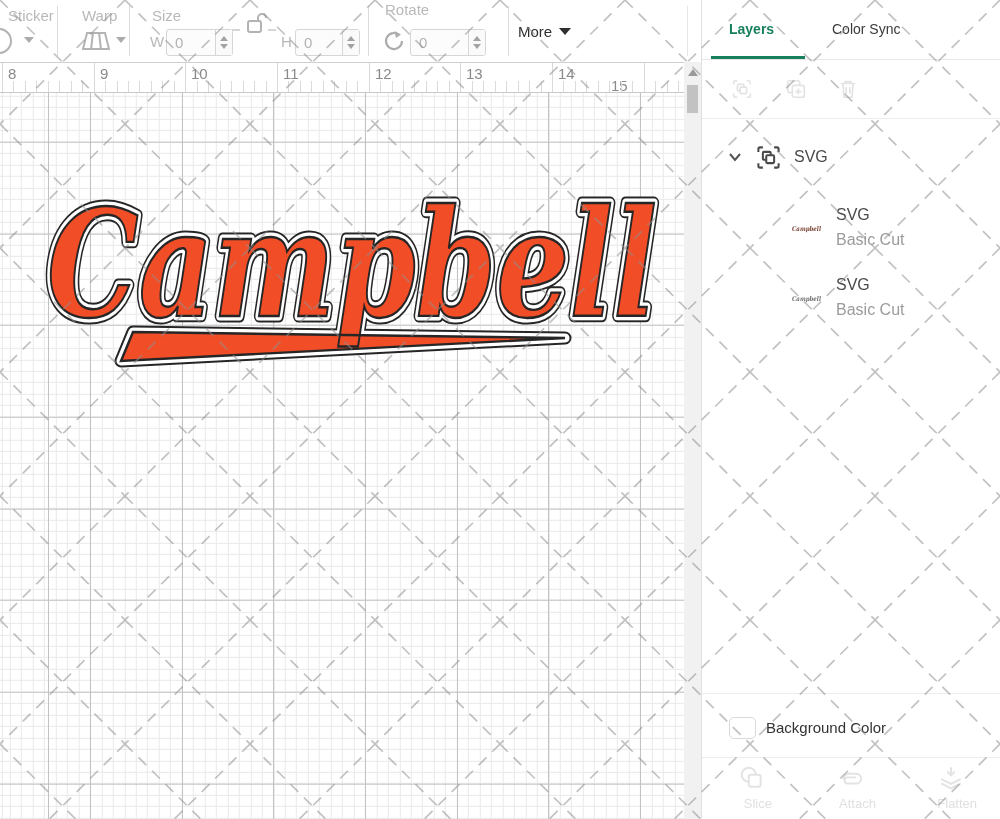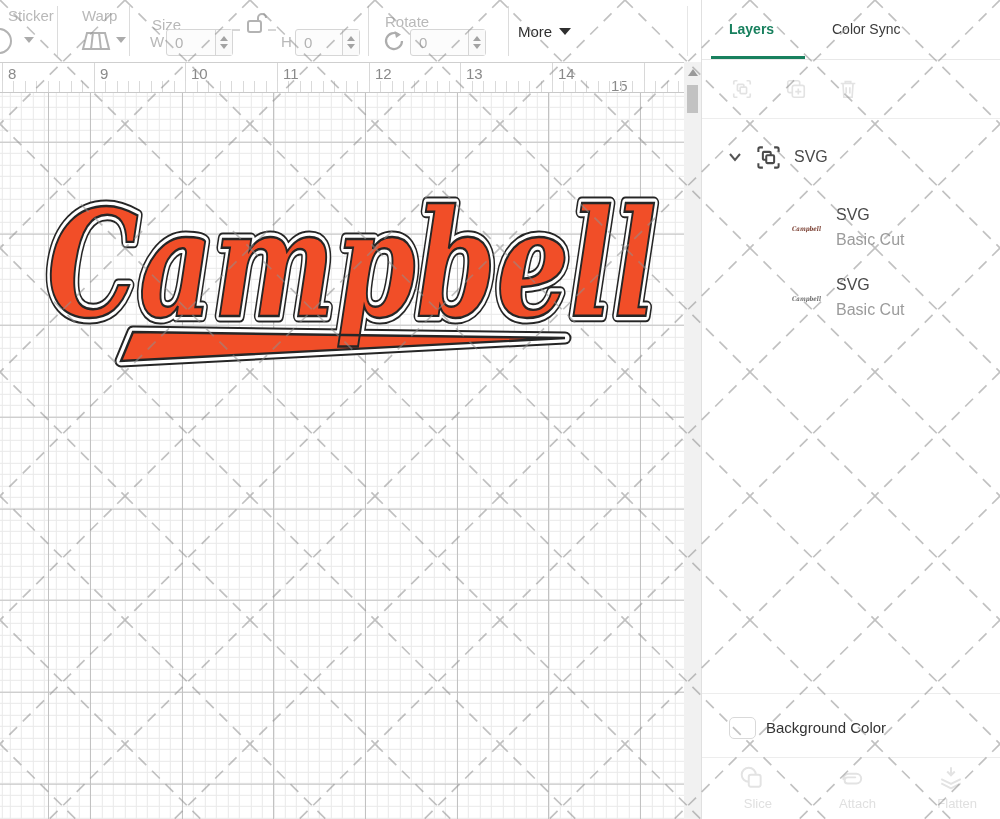--- a/index.html
+++ b/index.html
@@ -99,21 +99,21 @@
 
     <div class="tool-label" style="left:82px;top:7px;">Warp</div>
     <svg style="position:absolute;left:80px;top:30px;" width="32" height="22" viewBox="0 0 32 22">
       <path d="M3 19 L7 3 H25 L29 19 Z" fill="none" stroke="#b3b3b3" stroke-width="2"></path>
       <path d="M13 3 C12 9 12 13 11 19 M19 3 C20 9 20 13 21 19" fill="none" stroke="#b3b3b3" stroke-width="2"></path>
     </svg>
     <div class="caret-sm" style="left:116px;top:37px;"></div>
 
     <div class="vdiv" style="left:129px;"></div>
 
-    <div class="tool-label" style="left:152px;top:7px;margin-top:9px;">Size</div>
+    <div class="tool-label" style="left:152px;top:7px;">Size</div>
     <div class="wh-label" style="left:150px;top:33px;">W</div>
     <div class="num-input" style="left:166px;top:29px;width:67px;">
       <div class="val">0</div>
       <div class="stepper">
           <div class="tri-up"></div>
           <div class="tri-dn"></div>
         </div>
     </div>
     <svg style="position:absolute;left:230px;top:12px;" width="48" height="22" viewBox="0 0 48 22">
       <path d="M2 18 H10 M38 18 H46" stroke="#c9c9c9" stroke-width="1.5" fill="none"></path>
@@ -124,21 +124,21 @@
     <div class="num-input" style="left:295px;top:29px;width:65px;">
       <div class="val">0</div>
       <div class="stepper">
           <div class="tri-up"></div>
           <div class="tri-dn"></div>
         </div>
     </div>
 
     <div class="vdiv" style="left:368px;"></div>
 
-    <div class="tool-label" style="left:385px;top:13px;text-align:right;">Rotate</div>
+    <div class="tool-label" style="left:385px;top:1px;text-align:right;">Rotate</div>
     <svg style="position:absolute;left:382px;top:29px;" width="24" height="24" viewBox="0 0 24 24">
       <path d="M20 12 a8 8 0 1 1 -3.5 -6.6" fill="none" stroke="#adadad" stroke-width="2.2"></path>
       <path d="M12.5 2 L19 5.5 L14 9 Z" fill="#adadad"></path>
     </svg>
     <div class="num-input" style="left:410px;top:29px;width:76px;">
       <div class="val">0</div>
       <div class="stepper">
           <div class="tri-up"></div>
           <div class="tri-dn"></div>
         </div>

